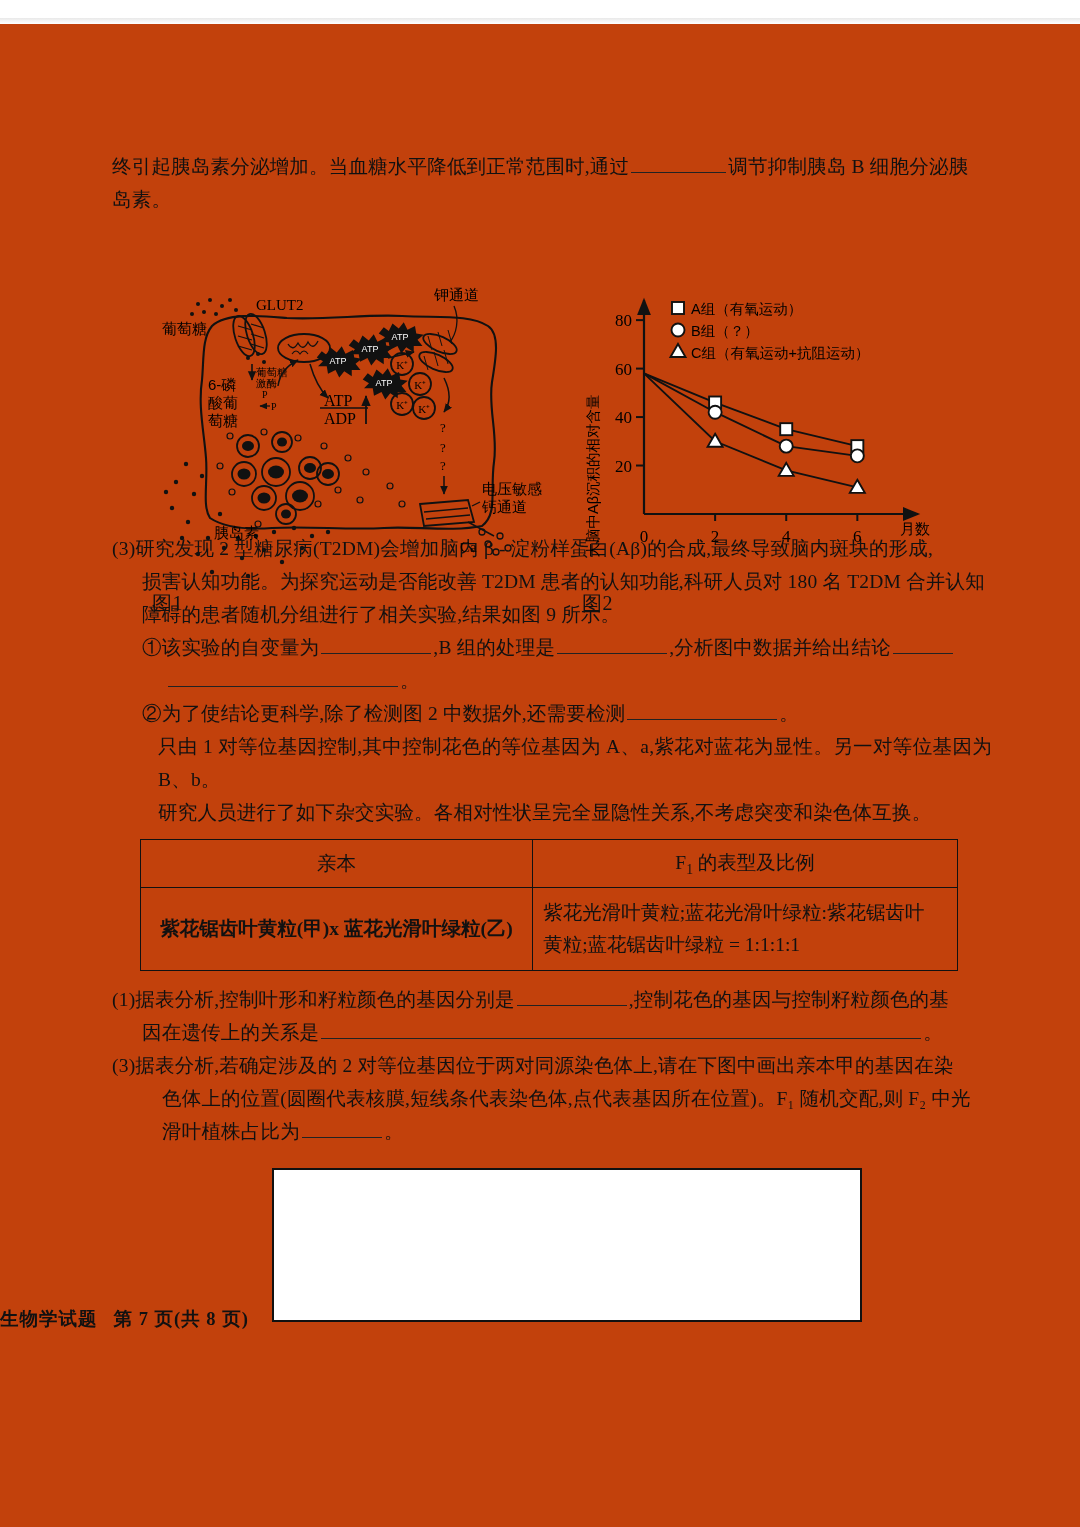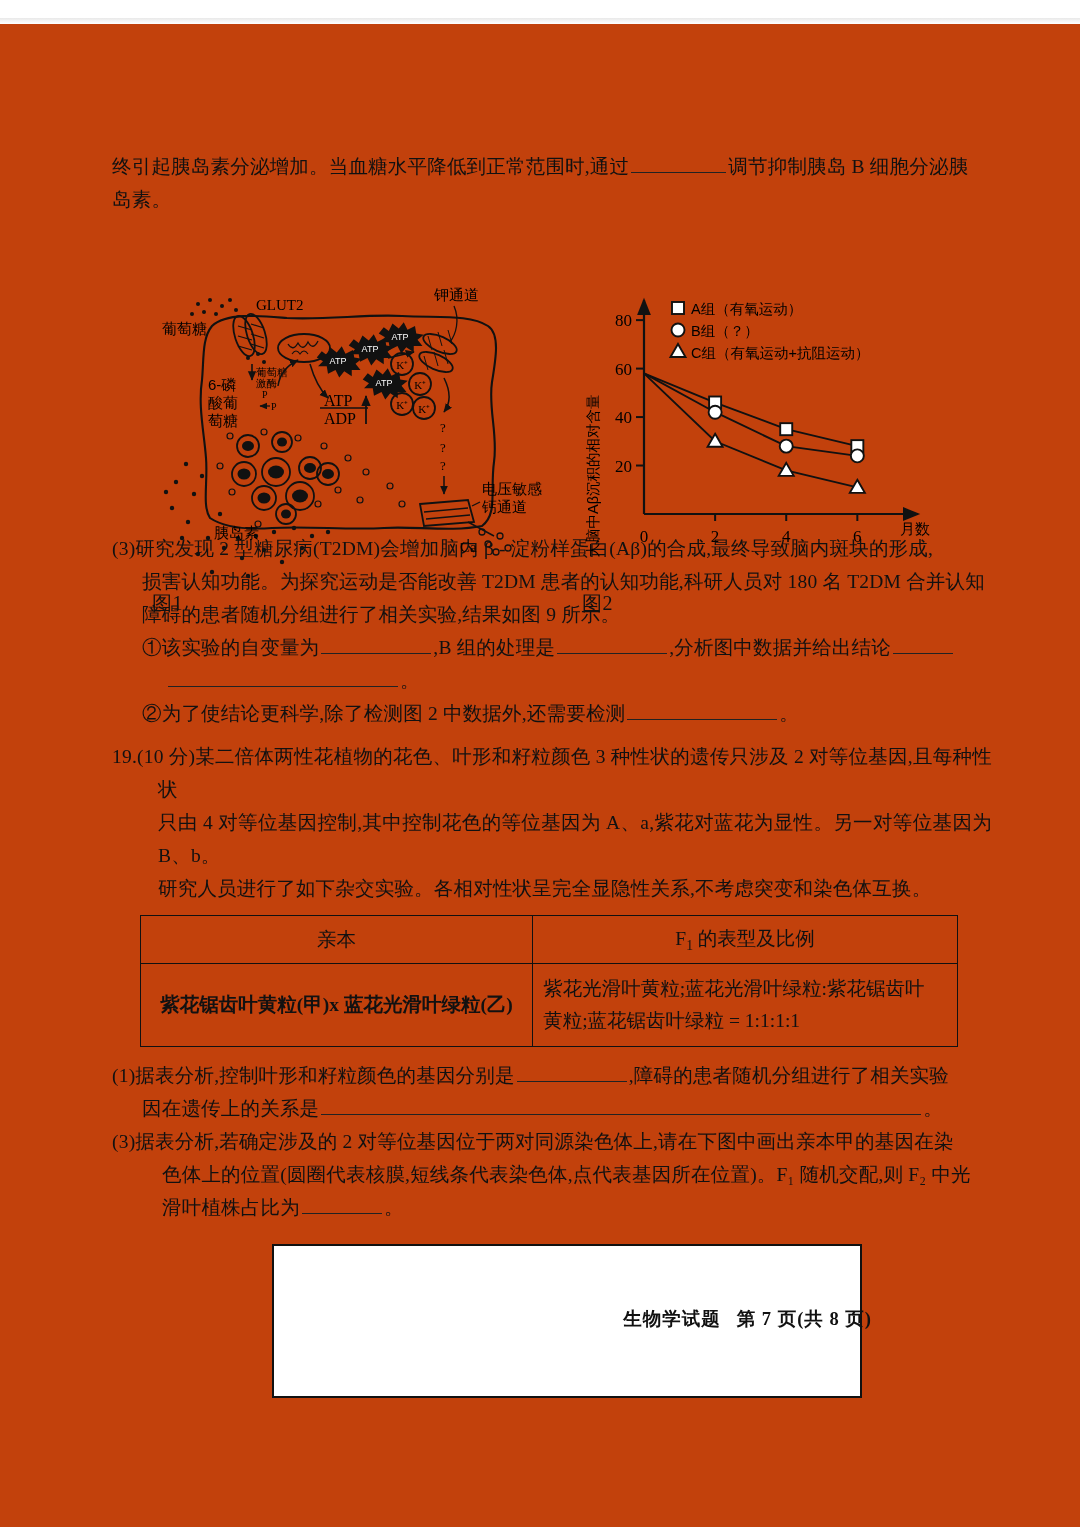--- a/index.html
+++ b/index.html
@@ -132,21 +132,21 @@
     margin: 20px 0 0 160px;
     background: #fff;
   }
 
   
   .footer {
     position: absolute;
     left: 0;
     top: 1288px;
     width: 872px;
-    text-align: right;
+    text-align: left;
     font-size: 18.5px;
     font-weight: bold;
     letter-spacing: 1px;
   }
   .footer .sep { display: inline-block; width: 16px; }
 
   sub { font-size: 0.7em; vertical-align: sub; }
 </style>
 </head>
 <body>
@@ -466,24 +466,21 @@
 
     <p class="para indent2">
       <span>①该实验的自变量为</span><span class="blank w110"></span><span>,B 组的处理是</span><span class="blank w110"></span><span>,分析图中数据并给出结论</span><span class="blank w60"></span><br>
       <span style="display:inline-block;width:24px;"></span><span class="blank w230"></span><span>。</span>
     </p>
 
     <p class="para indent2">
       <span>②为了使结论更科学,除了检测图 2 中数据外,还需要检测</span><span class="blank w150"></span><span>。</span>
     </p>
 
-    <p class="para" style="margin-top:10px; padding-left:46px; text-indent:-46px;">
-      <span>19.</span><span>(10 分)某二倍体两性花植物的花色、叶形和籽粒颜色 3 种性状的遗传只涉及 2 对等位基因,且每种性状</span>
-    </p>
-    <p class="para" style="padding-left:46px;">只由 4 对等位基因控制,其中控制花色的等位基因为 A、a,紫花对蓝花为显性。另一对等位基因为 B、b。</p>
+    <p class="para" style="padding-left:46px;">只由 1 对等位基因控制,其中控制花色的等位基因为 A、a,紫花对蓝花为显性。另一对等位基因为 B、b。</p>
     <p class="para" style="padding-left:46px;">研究人员进行了如下杂交实验。各相对性状呈完全显隐性关系,不考虑突变和染色体互换。</p>
 
     <table class="cross">
       <thead>
         <tr>
           <th class="col-parent">亲本</th>
           <th class="col-f1">
             <span>F<sub>1</sub> 的表型及比例</span>
           </th>
         </tr>
@@ -493,21 +490,21 @@
           <td class="parent-cell">紫花锯齿叶黄粒(甲)x 蓝花光滑叶绿粒(乙)</td>
           <td class="f1-cell">
             <span>紫花光滑叶黄粒;蓝花光滑叶绿粒:紫花锯齿叶</span><br>
             <span>黄粒;蓝花锯齿叶绿粒 = 1:1:1:1</span>
           </td>
         </tr>
       </tbody>
     </table>
 
     <p class="para indent-hang" style="margin-top:12px;">
-      <span>(1)据表分析,控制叶形和籽粒颜色的基因分别是</span><span class="blank w110"></span><span>,障碍的患者随机分组进行了相关实验</span><br>
+      <span>(1)据表分析,控制叶形和籽粒颜色的基因分别是</span><span class="blank w110"></span><span>,控制花色的基因与控制籽粒颜色的基</span><br>
       <span>因在遗传上的关系是</span><span class="blank w600"></span><span>。</span>
     </p>
 
 
     <p class="para indent-hang">
       <span>(3)据表分析,若确定涉及的 2 对等位基因位于两对同源染色体上,请在下图中画出亲本甲的基因在染</span><br>
       <span style="display:inline-block;width:20px;"></span><span>色体上的位置(圆圈代表核膜,短线条代表染色体,点代表基因所在位置)。F₁ 随机交配,则 F₂ 中光</span><br>
       <span style="display:inline-block;width:20px;"></span><span>滑叶植株占比为</span><span class="blank w80"></span><span>。</span>
     </p>
 

